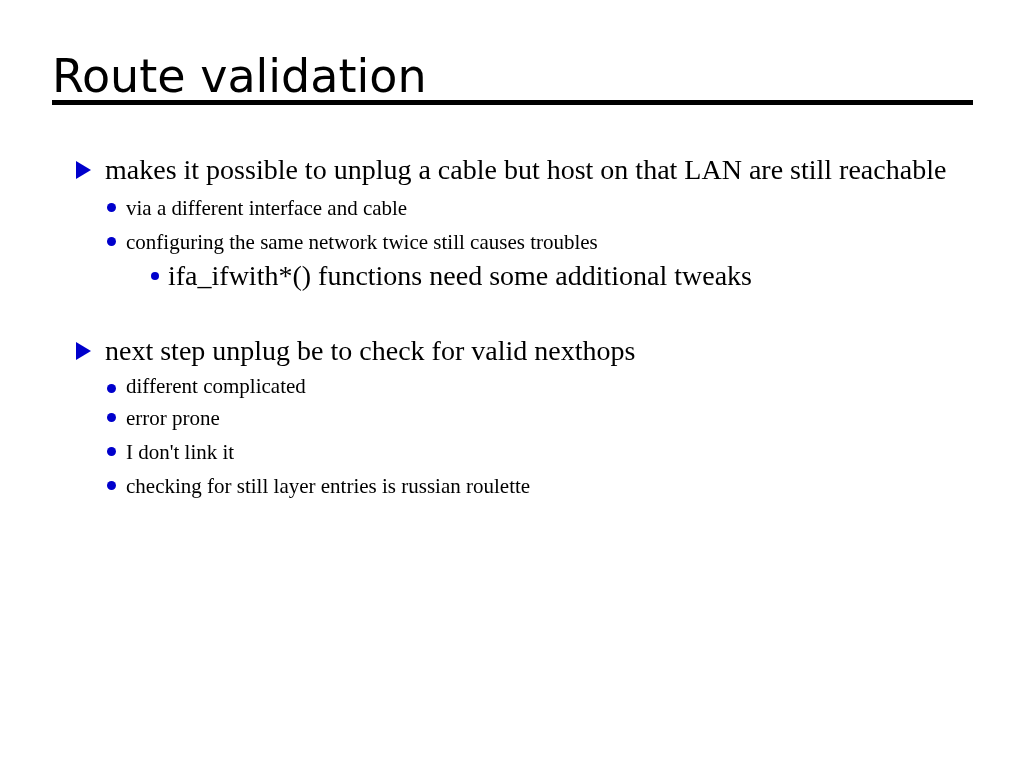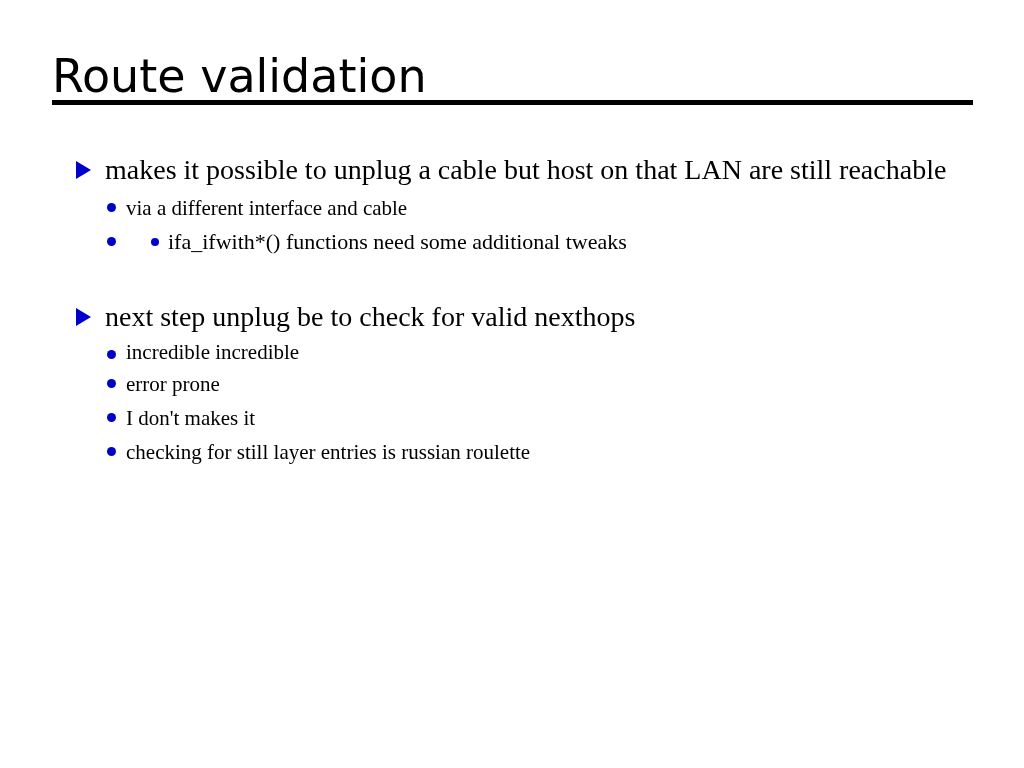--- a/index.html
+++ b/index.html
@@ -101,21 +101,21 @@
     background: #0000CC;
   }
   .lvl2.tight {
     line-height: 29px;
   }
 
   
   .lvl3 {
     padding-left: 168px;
     padding-right: 38px;
-    font-size: 22px;
+    font-size: 28px;
     line-height: 34px;
     color: #000000;
   }
   .lvl3 .marker {
     position: absolute;
     left: 151px;
     top: 13px;
     width: 8px;
     height: 8px;
     border-radius: 50%;
@@ -147,47 +147,48 @@
       <span class="bullet-text">makes it possible to unplug a cable but host on that LAN are still reachable</span>
     </div>
 
     <div class="bullet lvl2">
       <span class="marker"></span>
       <span class="bullet-text">via a different interface and cable</span>
     </div>
 
     <div class="bullet lvl2">
       <span class="marker"></span>
+      <span class="bullet-text">configuring the same network twice still causes troubles</span>
     </div>
 
     <div class="bullet lvl3">
       <span class="marker"></span>
       <span class="bullet-text">ifa_ifwith*() functions need some additional tweaks</span>
     </div>
 
     <div class="group-gap"></div>
 
     <div class="bullet lvl1">
       <span class="marker"></span>
       <span class="bullet-text">next step unplug be to check for valid nexthops</span>
     </div>
 
     <div class="bullet lvl2 tight">
       <span class="marker"></span>
-      <span class="bullet-text">incredible incredible</span>
+      <span class="bullet-text">different complicated</span>
     </div>
 
     <div class="bullet lvl2">
       <span class="marker"></span>
       <span class="bullet-text">error prone</span>
     </div>
 
     <div class="bullet lvl2">
       <span class="marker"></span>
-      <span class="bullet-text">I don't makes it</span>
+      <span class="bullet-text">I don't link it</span>
     </div>
 
     <div class="bullet lvl2">
       <span class="marker"></span>
       <span class="bullet-text">checking for still layer entries is russian roulette</span>
     </div>
 
   </div>
 </div>
 

